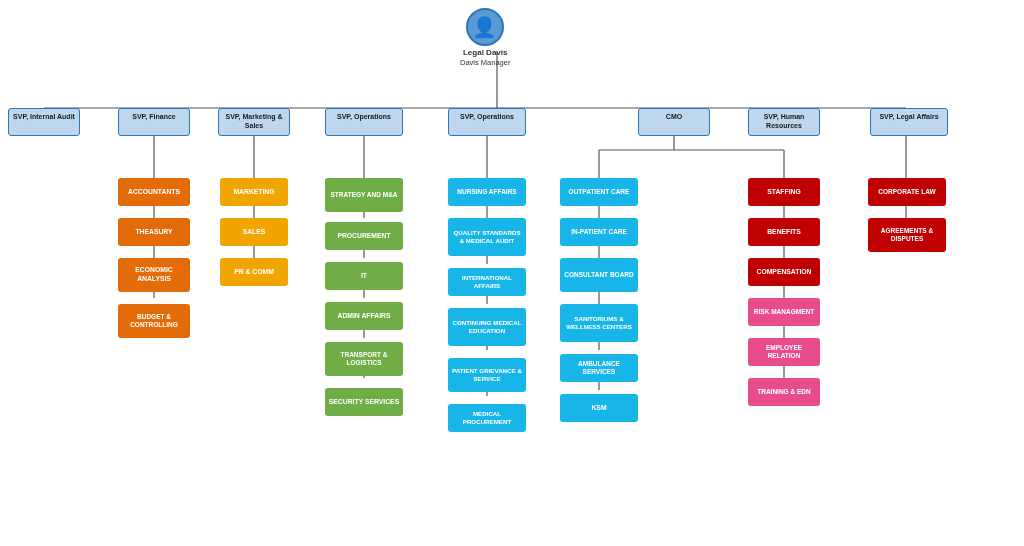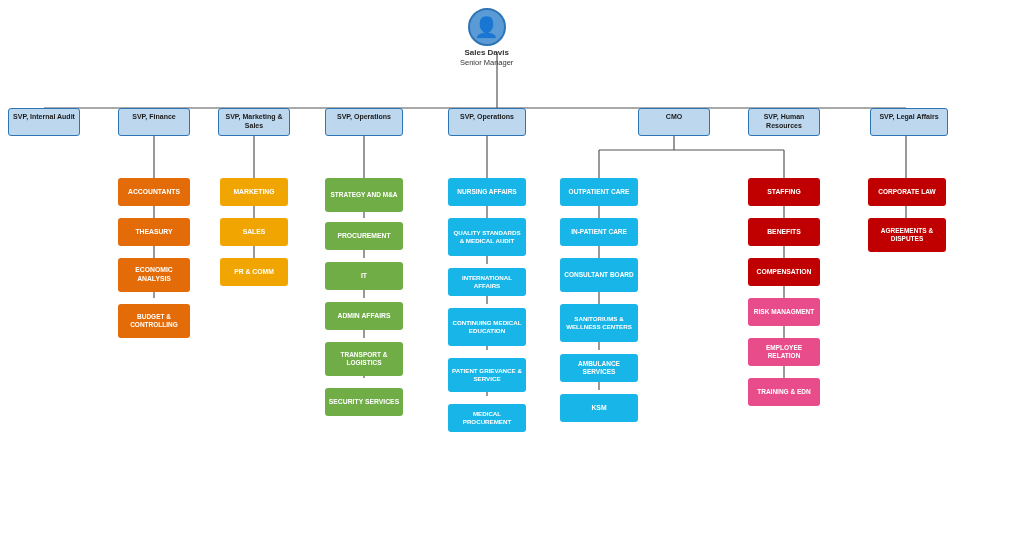--- a/index.html
+++ b/index.html
@@ -156,22 +156,22 @@
 
     <line x1="906" y1="136" x2="906" y2="178"></line>
     <line x1="906" y1="192" x2="906" y2="218"></line>
   </svg>
 
   <div class="top-node" style="top:8px; left:460px; transform:none;">
     <div class="avatar-circle">
       <span class="avatar-icon">👤</span>
     </div>
     <div class="top-label">
-      <div class="name">Sales Davis</div>
-      <div>Senior Manager</div>
+      <div class="name">Legal Davis</div>
+      <div>Davis Manager</div>
     </div>
   </div>
 
   <div class="svp-box" style="left:8px;top:108px;width:72px;height:28px;font-size:7px;">SVP, Internal Audit</div>
   <div class="svp-box" style="left:118px;top:108px;width:72px;height:28px;font-size:7px;">SVP, Finance</div>
   <div class="svp-box" style="left:218px;top:108px;width:72px;height:28px;font-size:7px;">SVP, Marketing &amp; Sales</div>
   <div class="svp-box" style="left:325px;top:108px;width:78px;height:28px;font-size:7px;">SVP, Operations</div>
   <div class="svp-box" style="left:448px;top:108px;width:78px;height:28px;font-size:7px;">SVP, Operations</div>
   <div class="svp-box" style="left:638px;top:108px;width:72px;height:28px;font-size:7px;">CMO</div>
   <div class="svp-box" style="left:748px;top:108px;width:72px;height:28px;font-size:7px;">SVP, Human Resources</div>

